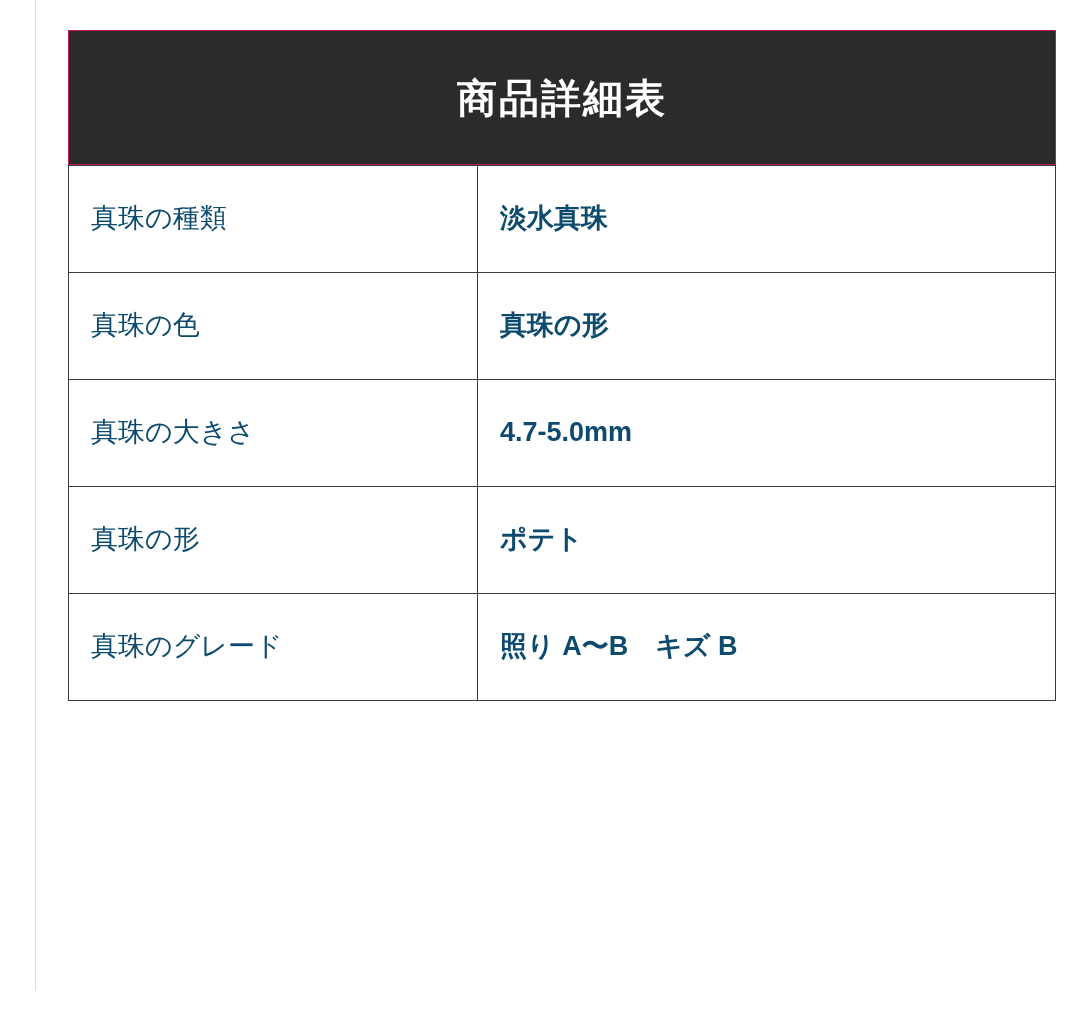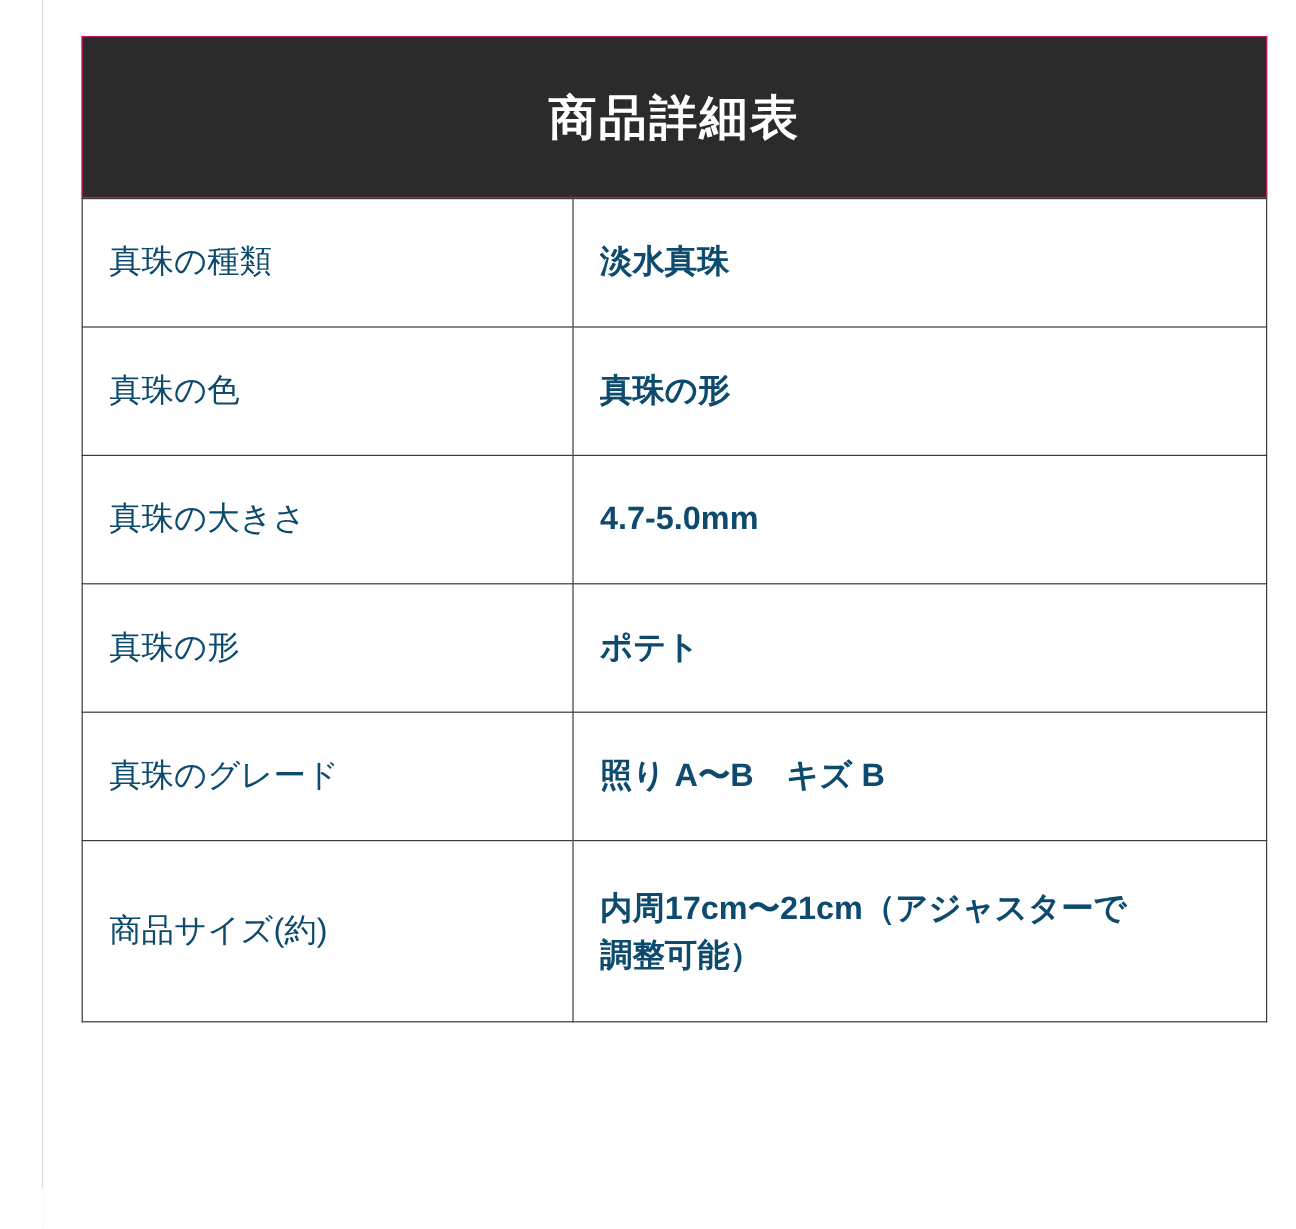--- a/index.html
+++ b/index.html
@@ -117,22 +117,15 @@
         <td class="value-cell">
           <span class="line">ポテト</span>
         </td>
       </tr>
       <tr>
         <td class="label-cell">真珠のグレード</td>
         <td class="value-cell">
           <span class="line">照り A〜B　キズ B</span>
         </td>
       </tr>
-      <tr class="tall">
-        <td class="label-cell">商品サイズ(約)</td>
-        <td class="value-cell">
-          <span class="line">内周17cm〜21cm（アジャスターで</span>
-          <span class="line">調整可能）</span>
-        </td>
-      </tr>
     </tbody>
   </table>
 </div>
 
 </body></html>

